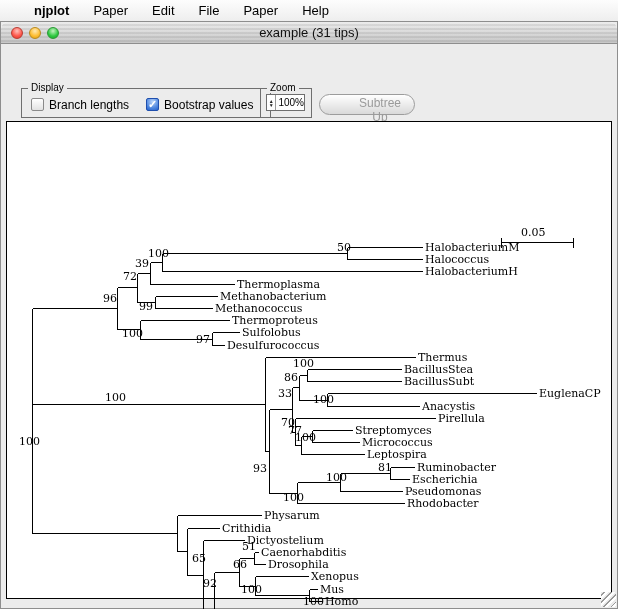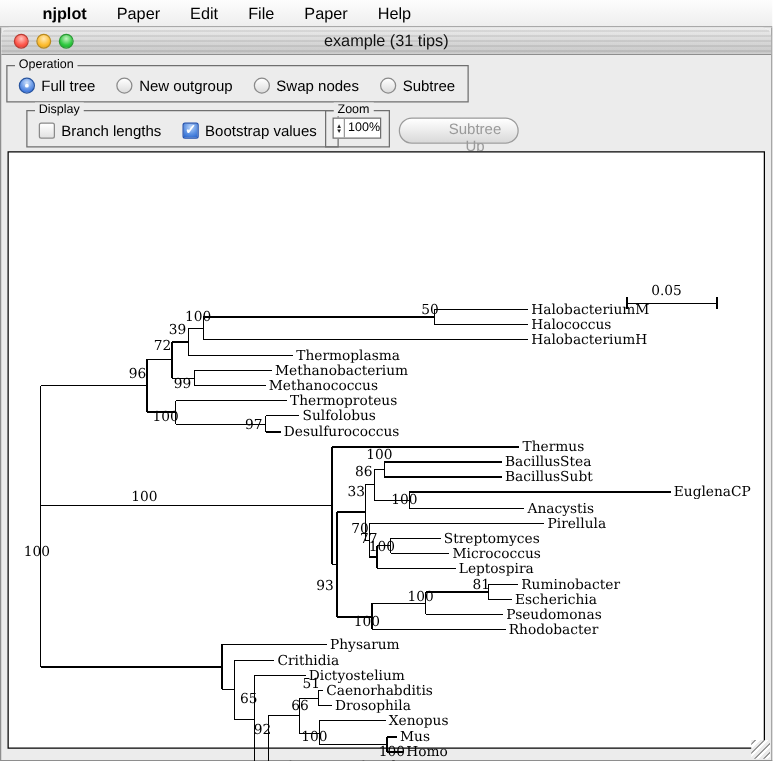--- a/index.html
+++ b/index.html
@@ -72,41 +72,20 @@
 
   <div class="window">
     <div class="titlebar">
       <span class="tl red"></span>
       <span class="tl yellow"></span>
       <span class="tl green"></span>
       <div class="title">example (31 tips)</div>
     </div>
 
     <div class="controls">
-      <div class="groupbox op">
-        <span class="grouplabel">Operation</span>
-        <div class="row" id="op-options">
-            <span class="opt">
-              <span class="radio on"></span>
-              <span>Full tree</span>
-            </span>
-            <span class="opt">
-              <span class="radio"></span>
-              <span>New outgroup</span>
-            </span>
-            <span class="opt">
-              <span class="radio"></span>
-              <span>Swap nodes</span>
-            </span>
-            <span class="opt">
-              <span class="radio"></span>
-              <span>Subtree</span>
-            </span>
-          </div>
-      </div>
 
       <div class="groupbox disp">
         <span class="grouplabel">Display</span>
         <div class="row" id="disp-options">
             <span class="chk">
               <span class="check"></span>
               <span>Branch lengths</span>
             </span>
             <span class="chk">
               <span class="check on">

